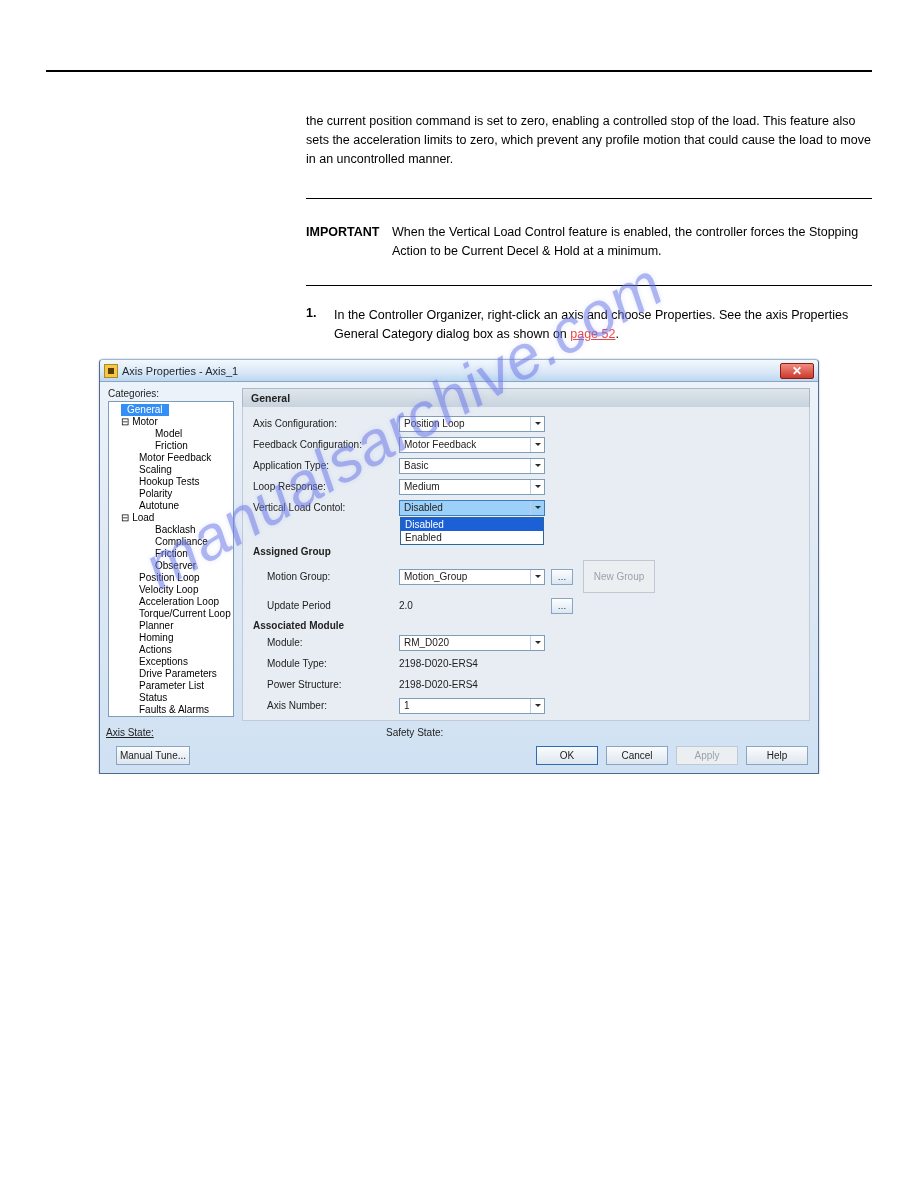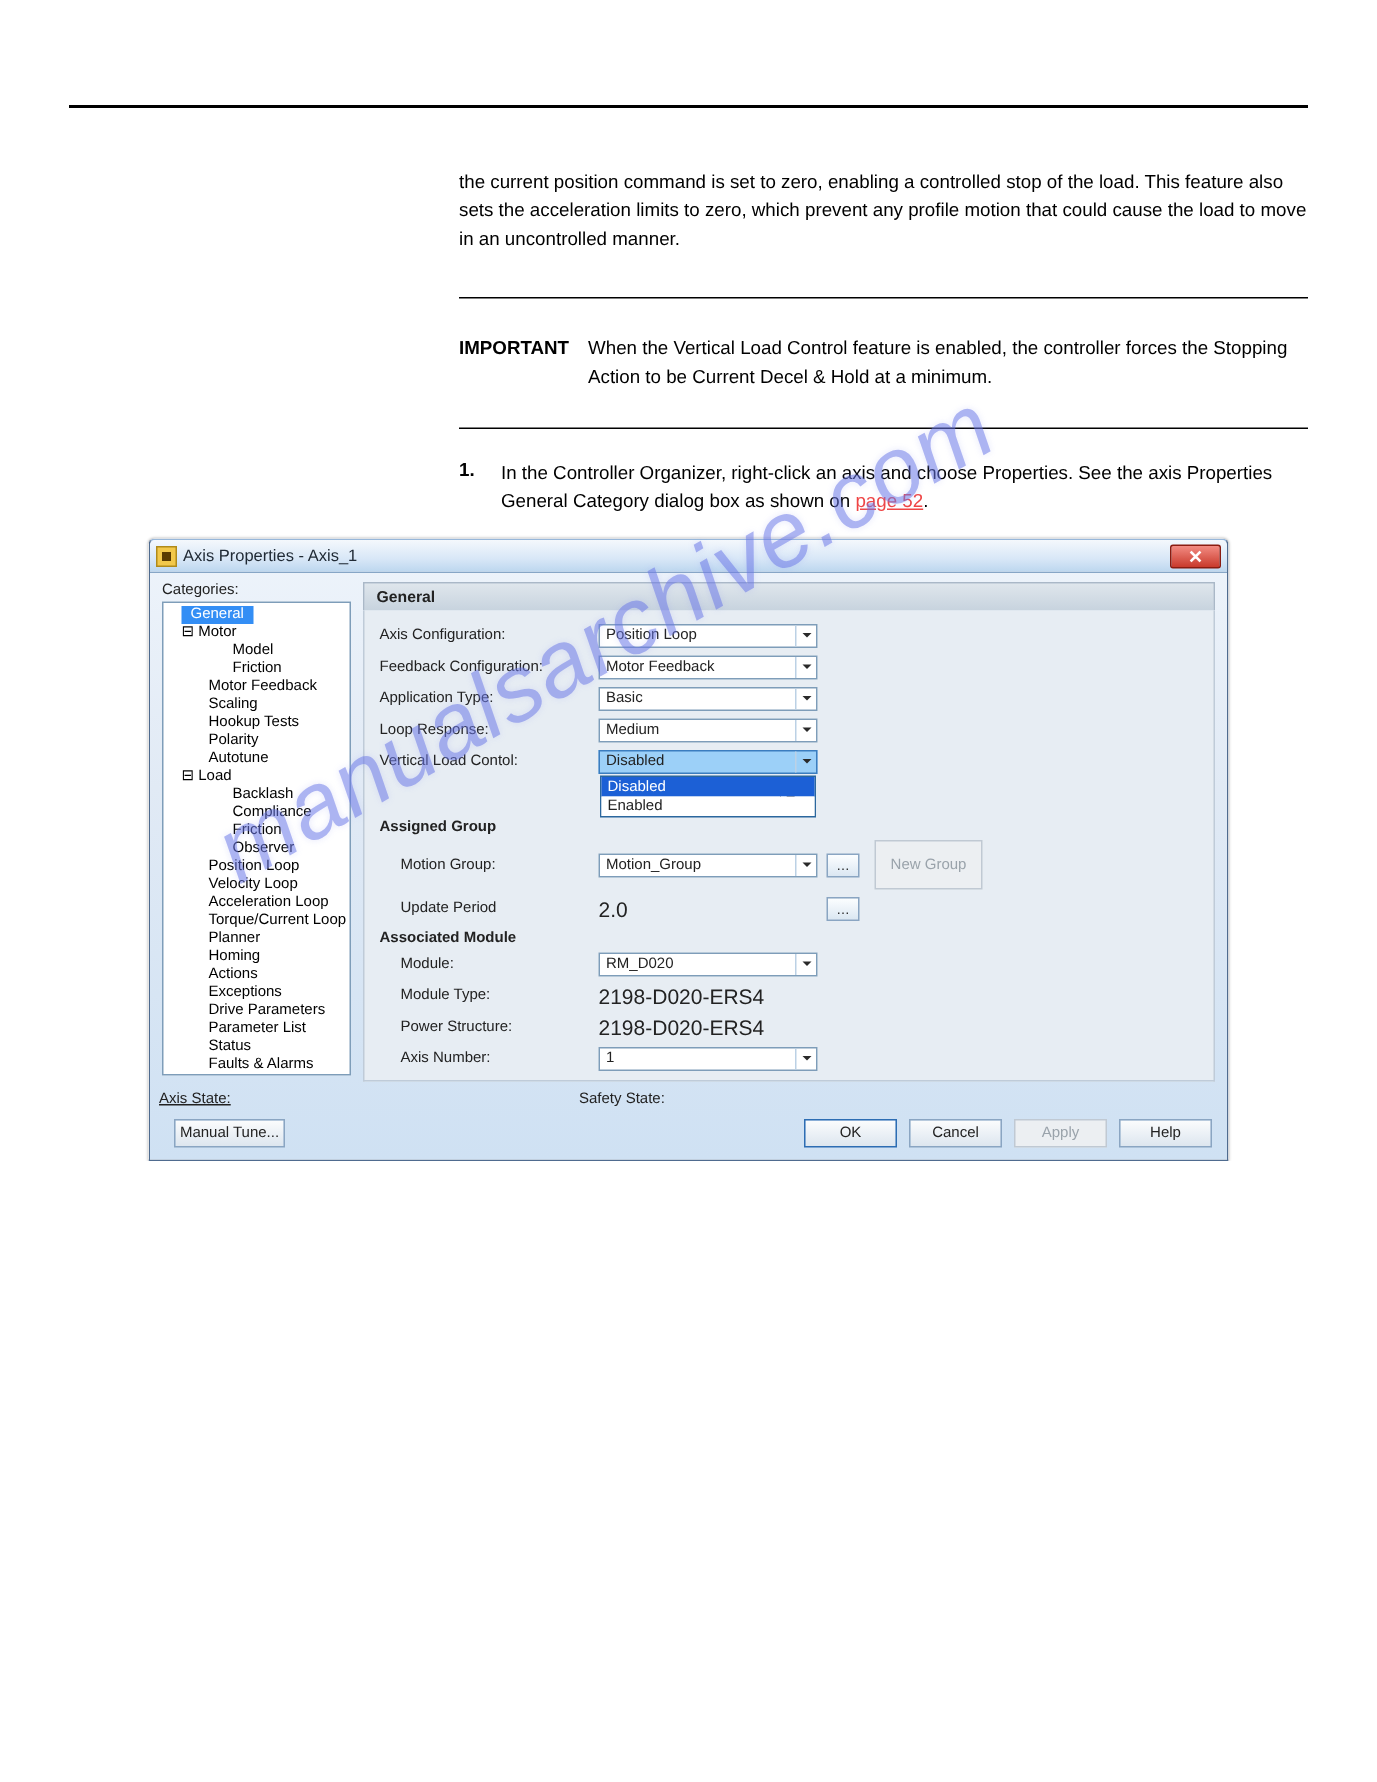--- a/index.html
+++ b/index.html
@@ -94,21 +94,21 @@
     border-left:3px solid transparent; border-right:3px solid transparent;
     border-top:3px solid #2a2a2a;
   }
   .dropdown-open {
     position:absolute; left:0; top:16px; width:100%;
     border:1px solid #2b679d; z-index:10;
   }
   .dropdown-opt { background:#fff; padding:1px 4px; font-size:10px; }
   .dropdown-opt.hl { background:#1c60d6; color:#fff; }
   .cursor { position:absolute; right:12px; top:22px; }
-  .value-readonly { width:146px; font-size:14px; }
+  .value-readonly { width:146px; font-size:10px; }
   .smallbtn {
     width:22px; height:16px; background:linear-gradient(180deg,#fcfeff,#dbe7f2);
     border:1px solid #8aa5c2; font-size:9px; display:flex;
     align-items:center; justify-content:center; margin-left:6px;
   }
   .newgroup {
     margin-left:10px; width:72px; height:33px;
     background:#eceff2; border:1px solid #c0c9d3;
     color:#9aa3ab; font-size:10px;
     display:flex; align-items:center; justify-content:center;

